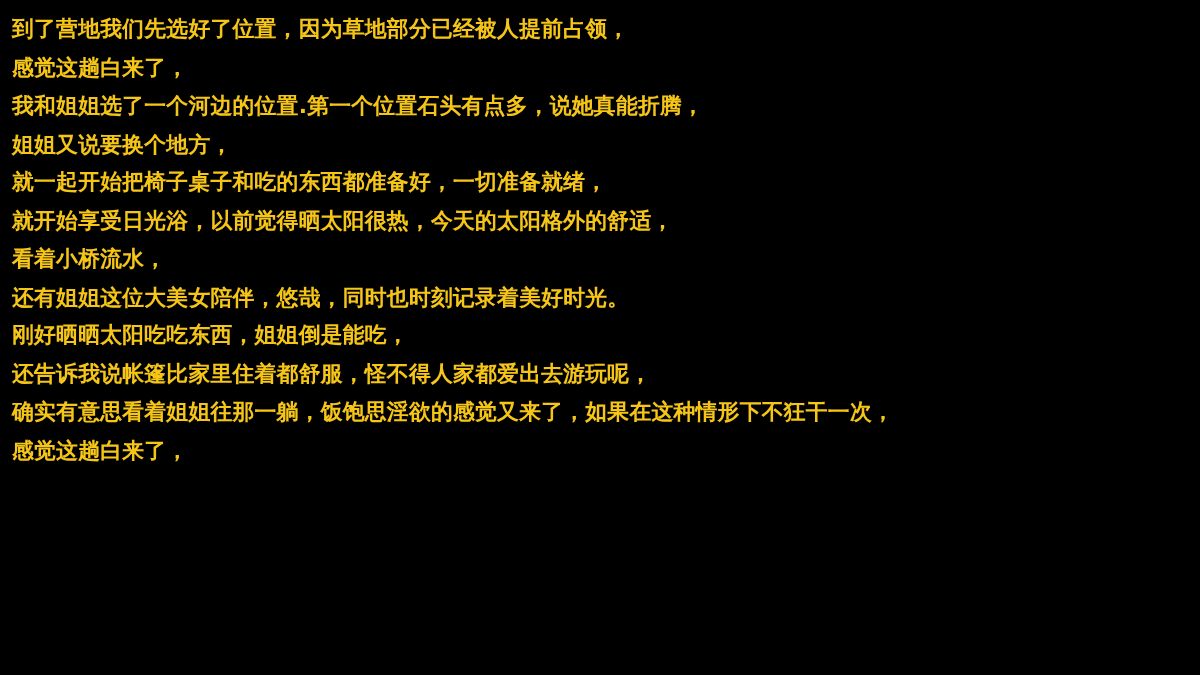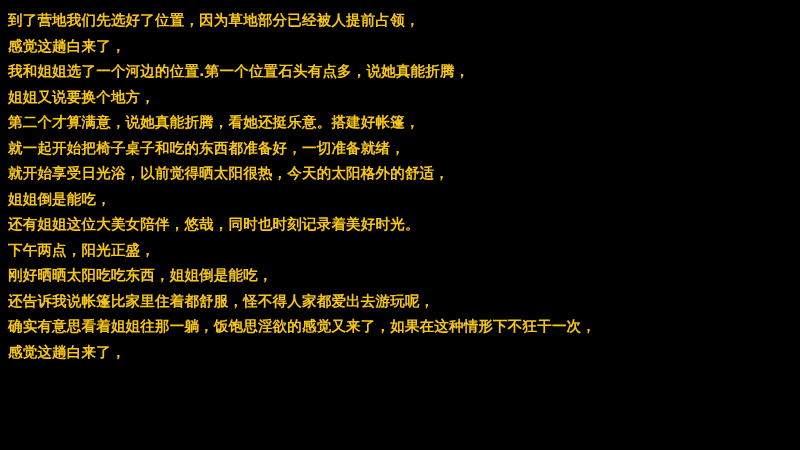--- a/index.html
+++ b/index.html
@@ -32,24 +32,22 @@
 </style>
 </head>
 <body>
 
 <div id="screen">
   <div id="text-block">
     <div class="line">到了营地我们先选好了位置，因为草地部分已经被人提前占领，</div>
     <div class="line">感觉这趟白来了，</div>
     <div class="line">我和姐姐选了一个河边的位置.第一个位置石头有点多，说她真能折腾，</div>
     <div class="line">姐姐又说要换个地方，</div>
-    <div class="line">第二个才算满意，说她真能折腾，看她还挺乐意。搭建好帐篷，</div>
     <div class="line">就一起开始把椅子桌子和吃的东西都准备好，一切准备就绪，</div>
     <div class="line">就开始享受日光浴，以前觉得晒太阳很热，今天的太阳格外的舒适，</div>
-    <div class="line">姐姐倒是能吃，</div>
+    <div class="line">看着小桥流水，</div>
     <div class="line">还有姐姐这位大美女陪伴，悠哉，同时也时刻记录着美好时光。</div>
-    <div class="line">下午两点，阳光正盛，</div>
     <div class="line">刚好晒晒太阳吃吃东西，姐姐倒是能吃，</div>
     <div class="line">还告诉我说帐篷比家里住着都舒服，怪不得人家都爱出去游玩呢，</div>
     <div class="line">确实有意思看着姐姐往那一躺，饭饱思淫欲的感觉又来了，如果在这种情形下不狂干一次，</div>
     <div class="line">感觉这趟白来了，</div>
   </div>
 </div>
 
 </body></html>

